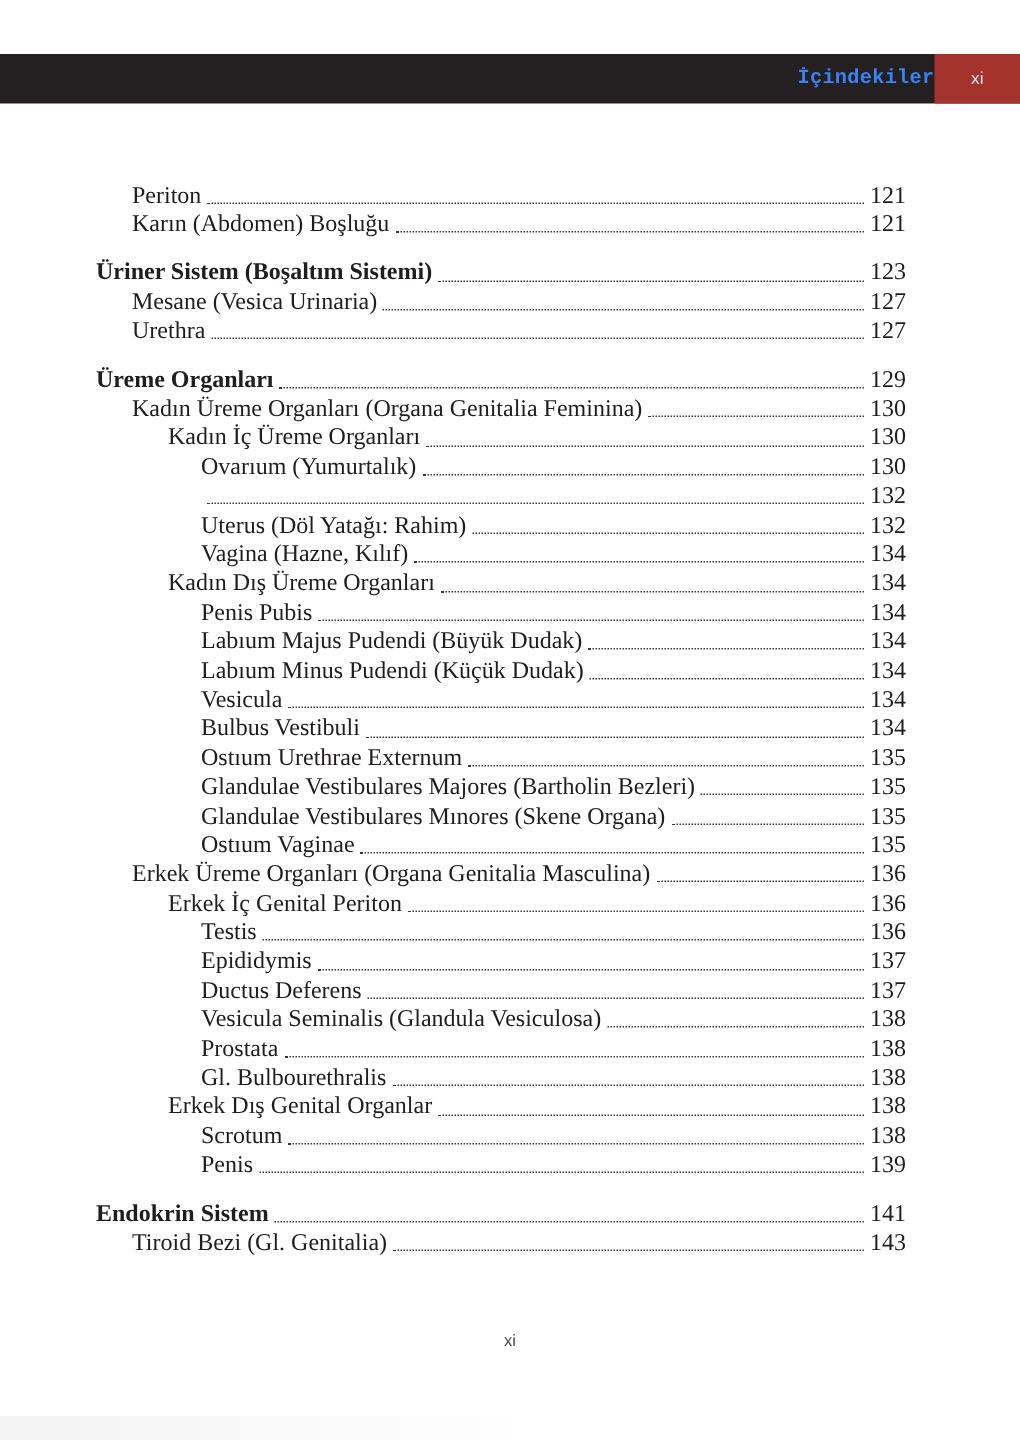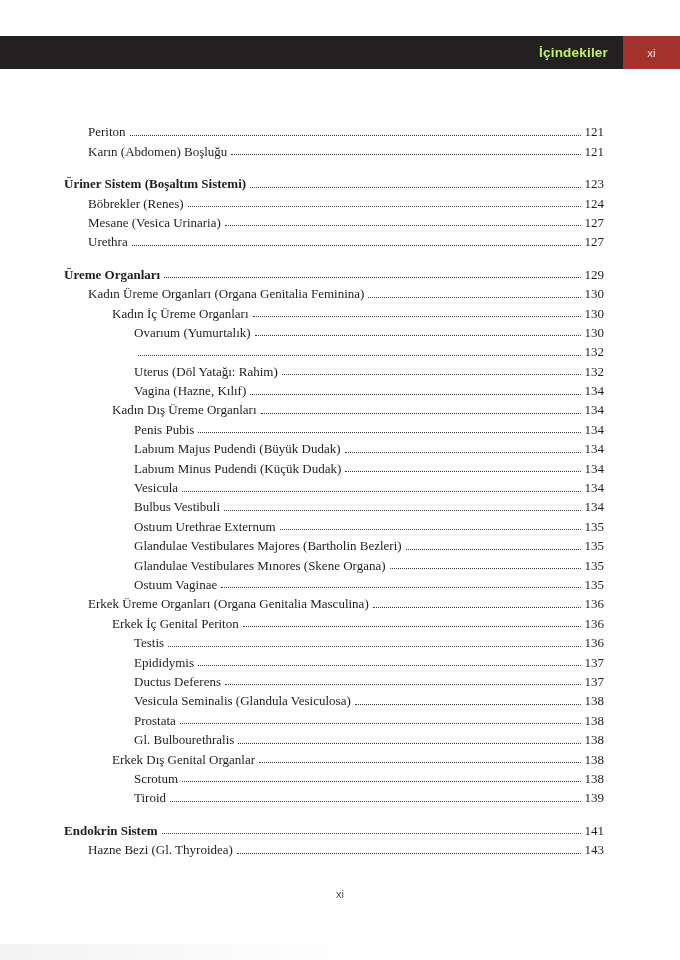--- a/index.html
+++ b/index.html
@@ -16,26 +16,26 @@
   .topbar {
     position: absolute;
     top: 36px; left: 0;
     width: 680px; height: 33px;
     background: var(--bar, #242021);
     display: flex;
     align-items: center;
     justify-content: flex-end;
   }
   .header-title {
-    color: #bef264;
-    font-family: Liberation Sans, sans-serif;
+    color: #3b82f6;
+    font-family: Liberation Mono, monospace;
     font-weight: bold;
     font-size: 13.5px;
     letter-spacing: 0.2px;
-    margin-right: 15px;
+    margin-right: 0;
   }
   .page-badge {
     width: 57px;
     height: 33px;
     background: var(--badge, #a4332d);
     color: #efe7e6;
     font-family: "Liberation Sans", "DejaVu Sans", sans-serif;
     font-size: 11.5px;
     display: flex;
     align-items: center;
@@ -45,23 +45,23 @@
 
   
   .toc {
     position: absolute;
     top: 121px;
     left: 64px;
     width: 540px;
   }
   .toc-row {
     display: flex;
-    align-items: flex-end;
+    align-items: center;
     height: 19.4px;
-    font-size: 13px;
+    font-size: 16px;
     color: var(--text, #211d1e);
     white-space: nowrap;
   }
   .toc-row.gap-before { margin-top: 13px; }
   .toc-row.bold .toc-label { font-weight: bold; }
   .toc-row.level-1 { padding-left: 24px; }
   .toc-row.level-2 { padding-left: 48px; }
   .toc-row.level-3 { padding-left: 70px; }
   .toc-label { flex: 0 0 auto; }
   .leader {
@@ -115,25 +115,20 @@
         <span class="toc-label">Karın (Abdomen) Boşluğu</span>
         <span class="leader"></span>
         <span class="toc-page">121</span>
       </div>
       <div class="toc-row level-0 bold gap-before">
         <span class="toc-label">Üriner Sistem (Boşaltım Sistemi)</span>
         <span class="leader"></span>
         <span class="toc-page">123</span>
       </div>
       <div class="toc-row level-1">
-        <span class="toc-label">Böbrekler (Renes)</span>
-        <span class="leader"></span>
-        <span class="toc-page">124</span>
-      </div>
-      <div class="toc-row level-1">
         <span class="toc-label">Mesane (Vesica Urinaria)</span>
         <span class="leader"></span>
         <span class="toc-page">127</span>
       </div>
       <div class="toc-row level-1">
         <span class="toc-label">Urethra</span>
         <span class="leader"></span>
         <span class="toc-page">127</span>
       </div>
       <div class="toc-row level-0 bold gap-before">
@@ -264,31 +259,31 @@
         <span class="toc-label">Erkek Dış Genital Organlar</span>
         <span class="leader"></span>
         <span class="toc-page">138</span>
       </div>
       <div class="toc-row level-3">
         <span class="toc-label">Scrotum</span>
         <span class="leader"></span>
         <span class="toc-page">138</span>
       </div>
       <div class="toc-row level-3">
-        <span class="toc-label">Tiroid</span>
+        <span class="toc-label">Penis</span>
         <span class="leader"></span>
         <span class="toc-page">139</span>
       </div>
       <div class="toc-row level-0 bold gap-before">
         <span class="toc-label">Endokrin Sistem</span>
         <span class="leader"></span>
         <span class="toc-page">141</span>
       </div>
       <div class="toc-row level-1">
-        <span class="toc-label">Hazne Bezi (Gl. Thyroidea)</span>
+        <span class="toc-label">Tiroid Bezi (Gl. Genitalia)</span>
         <span class="leader"></span>
         <span class="toc-page">143</span>
       </div>
     </main>
 
   <footer class="footer">
     <span>xi</span>
   </footer>
 
   <div class="page-shadow"></div>

